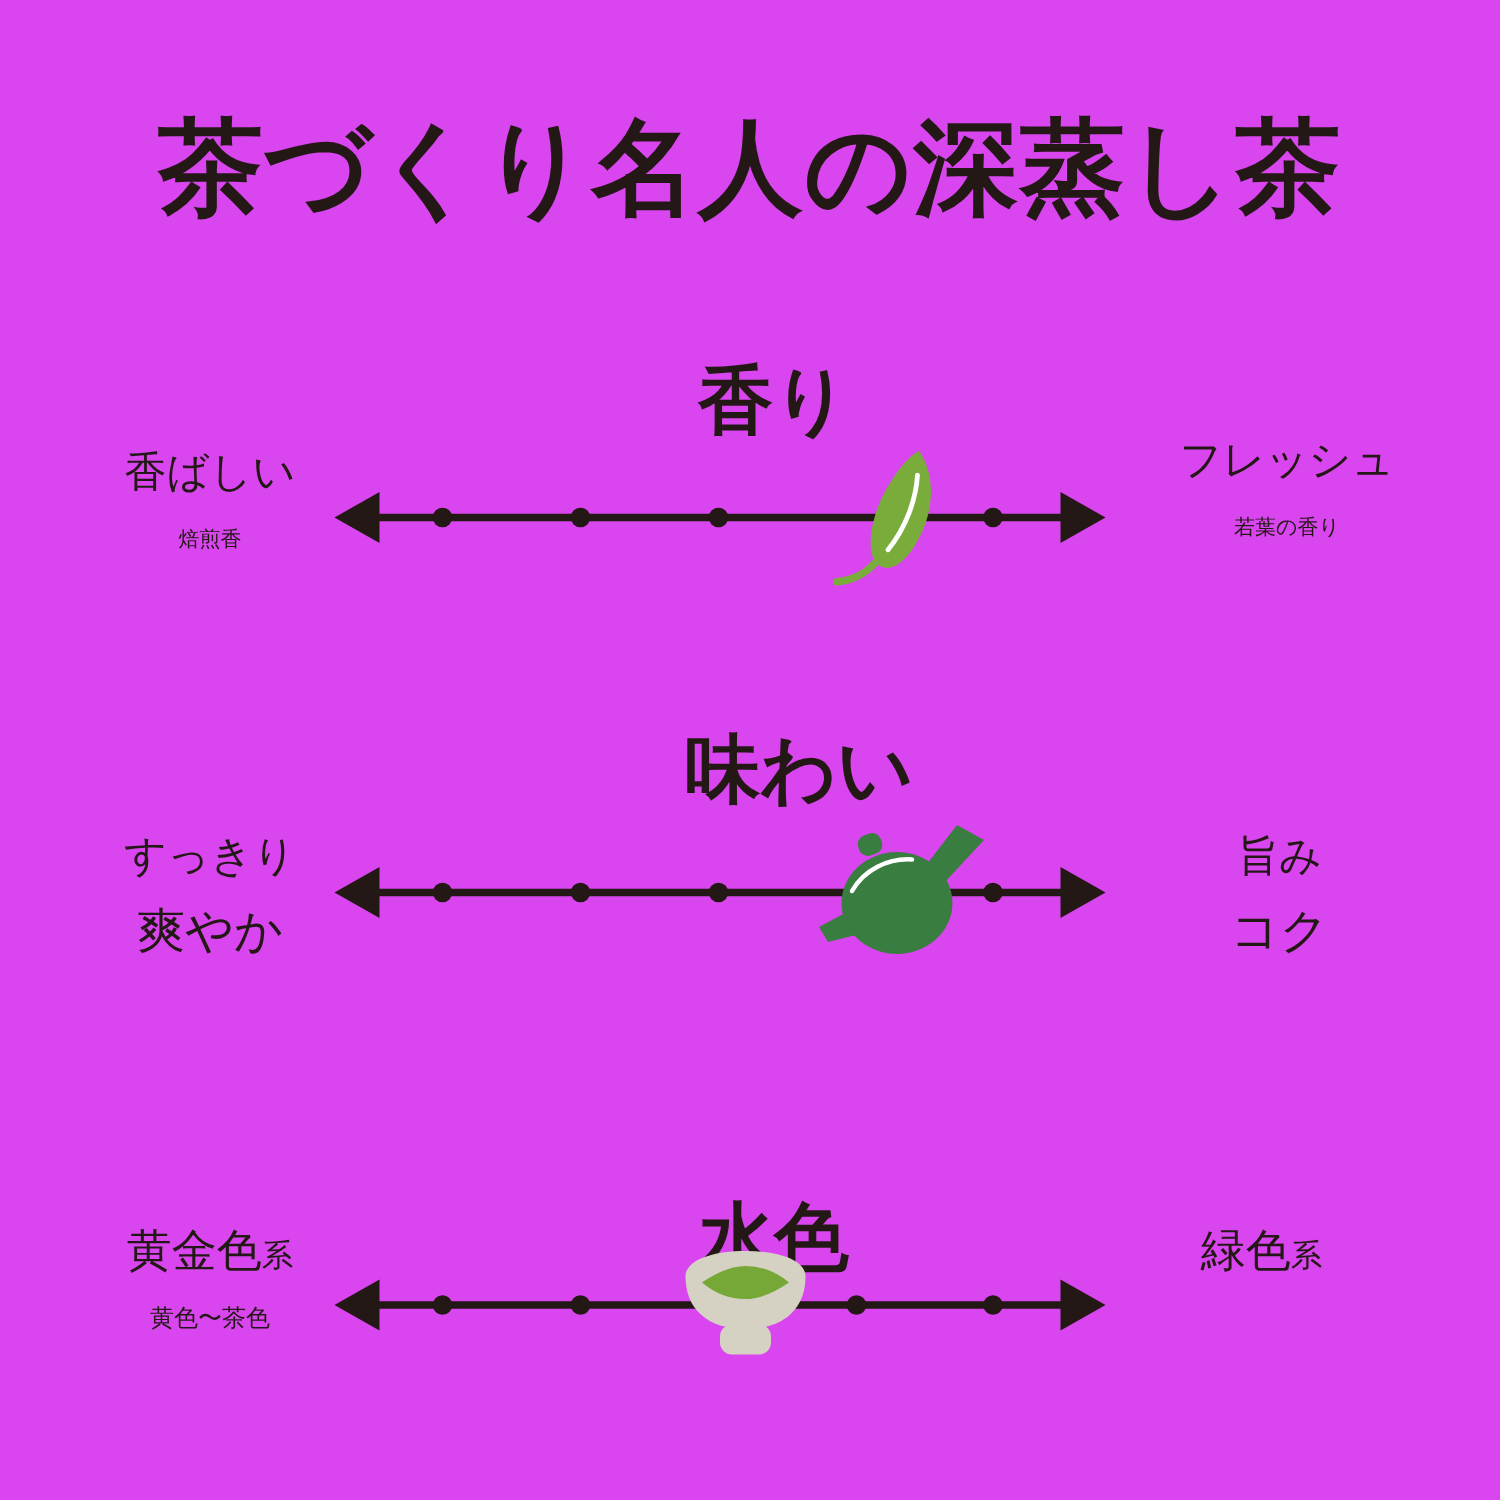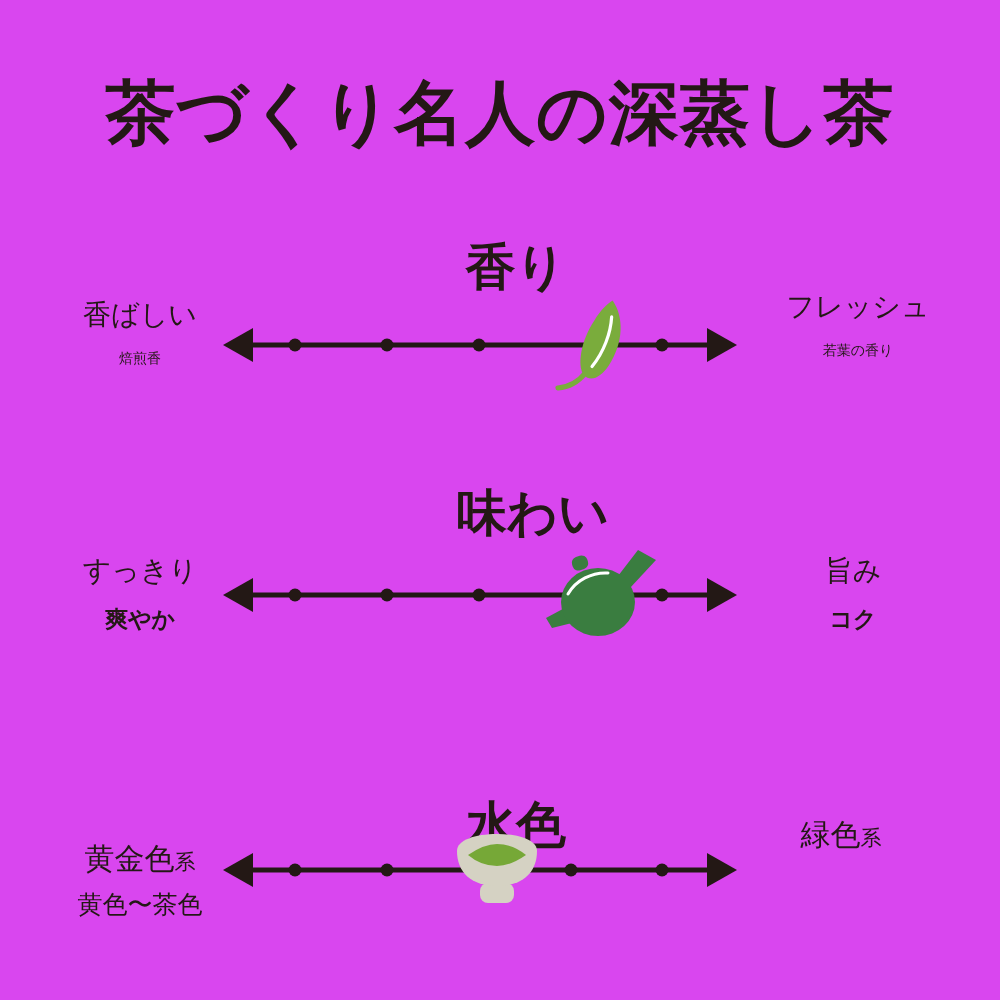--- a/index.html
+++ b/index.html
@@ -27,27 +27,27 @@
 
   .endlabel { position:absolute; text-align:center; color:#231815; }
   .endlabel .main { font-size:28px; line-height:38px; font-weight:400; white-space:nowrap; }
   .endlabel .suffix { font-size:21px; }
   .endlabel .sub { font-size:14px; line-height:28px; margin-top:8px; white-space:nowrap; }
 
   .s1-left  { left:45px;  top:296px; width:190px; }
   .s1-right { left:763px; top:288px; width:190px; }
 
   .two-line .main { line-height:46px; }
-  .two-line .sub  { font-size:23px; line-height:46px; margin-top:0; font-weight:700; }
+  .two-line .sub  { font-size:32px; line-height:46px; margin-top:0; font-weight:400; }
   .s2-left  { left:45px;  top:548px; width:190px; }
   .s2-right { left:763px; top:548px; width:180px; }
 
   .s3 .main { font-size:30px; line-height:42px; }
-  .s3 .sub  { font-size:25px; line-height:30px; margin-top:6px; }
-  .s3-left  { left:40px;  top:814px; width:200px;margin-top:24px; }
+  .s3 .sub  { font-size:16px; line-height:30px; margin-top:6px; }
+  .s3-left  { left:40px;  top:814px; width:200px; }
   .s3-right { left:741px; top:814px; width:200px; }
 
   .scale-svg { position:absolute; left:215px; width:530px; }
   .svg-aroma  { top:295px; height:115px; }
   .svg-taste  { top:545px; height:115px; }
   .svg-liquor { top:815px; height:112px; }
 </style>
 </head>
 <body>
 

